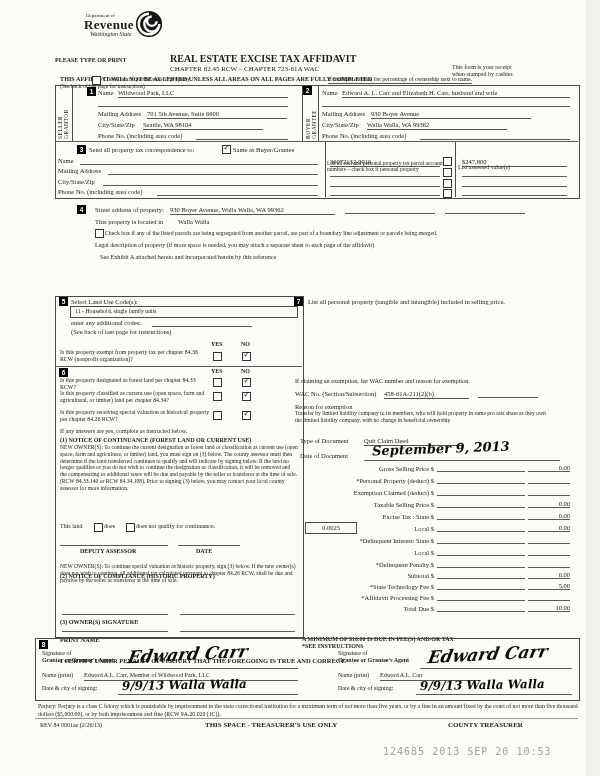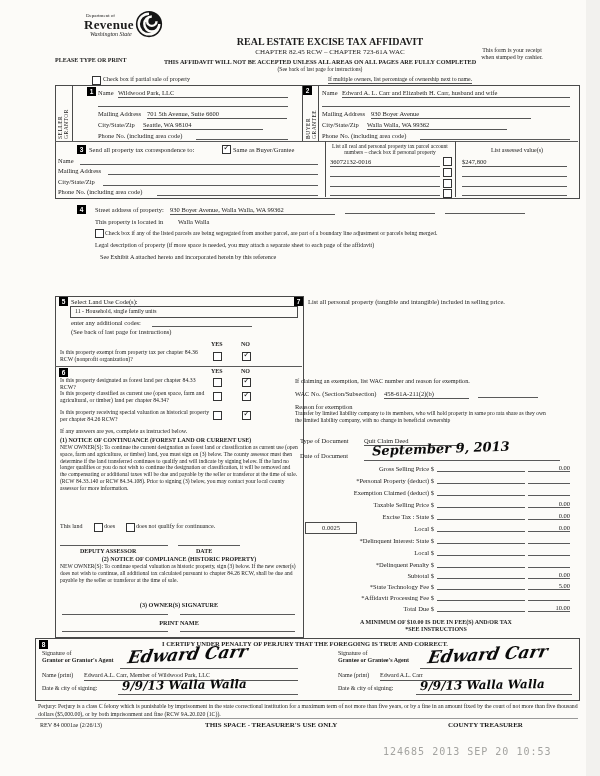--- a/index.html
+++ b/index.html
@@ -1,21 +1,21 @@
 <!DOCTYPE html>
 <html><head>
 <meta charset="utf-8">
 <style>
   html,body{margin:0;padding:0;}
   body{width:600px;height:776px;background:#f2f1ee;font-family:"Liberation Serif",serif;}
   .page{position:relative;width:586px;height:776px;background:#fcfbf8;overflow:hidden;color:#1c1c1c;}
   .t{position:absolute;font-size:6.5px;line-height:1.25;white-space:nowrap;color:#1c1c1c;}
   .w{white-space:normal;}
   .b{font-weight:bold;}
-  .c{text-align:center;}
+  .c{text-align:left;margin-top:17px;}
   .s55{font-size:5.5px;}.s56{font-size:5.6px;}.s58{font-size:5.8px;}.s6{font-size:6px;}.s62{font-size:6.2px;}.s7{font-size:7px;}
   .u{border-bottom:1px solid #555;}
   .box{position:absolute;border:1px solid #4a4a4a;}
   .ln{position:absolute;height:0;border-bottom:1px solid #5a5a5a;}
   .tab{position:absolute;width:9px;height:9px;background:#000;color:#fff;font-family:"Liberation Sans",sans-serif;font-size:6.5px;font-weight:bold;text-align:center;line-height:9px;}
   .cb{position:absolute;width:7px;height:7px;border:1px solid #333;background:#fff;font-size:8px;line-height:6px;text-align:center;color:#111;}
   .cb i{font-style:normal;position:relative;top:-1px;}
   .vert{position:absolute;writing-mode:vertical-rl;transform:rotate(180deg);font-size:5.5px;letter-spacing:.5px;color:#222;}
   .script{position:absolute;font-family:"DejaVu Serif",serif;font-style:italic;font-weight:bold;color:#0b0b0b;white-space:nowrap;}
   .sig{font-size:17px;transform:rotate(-3deg) skewX(-14deg);}

